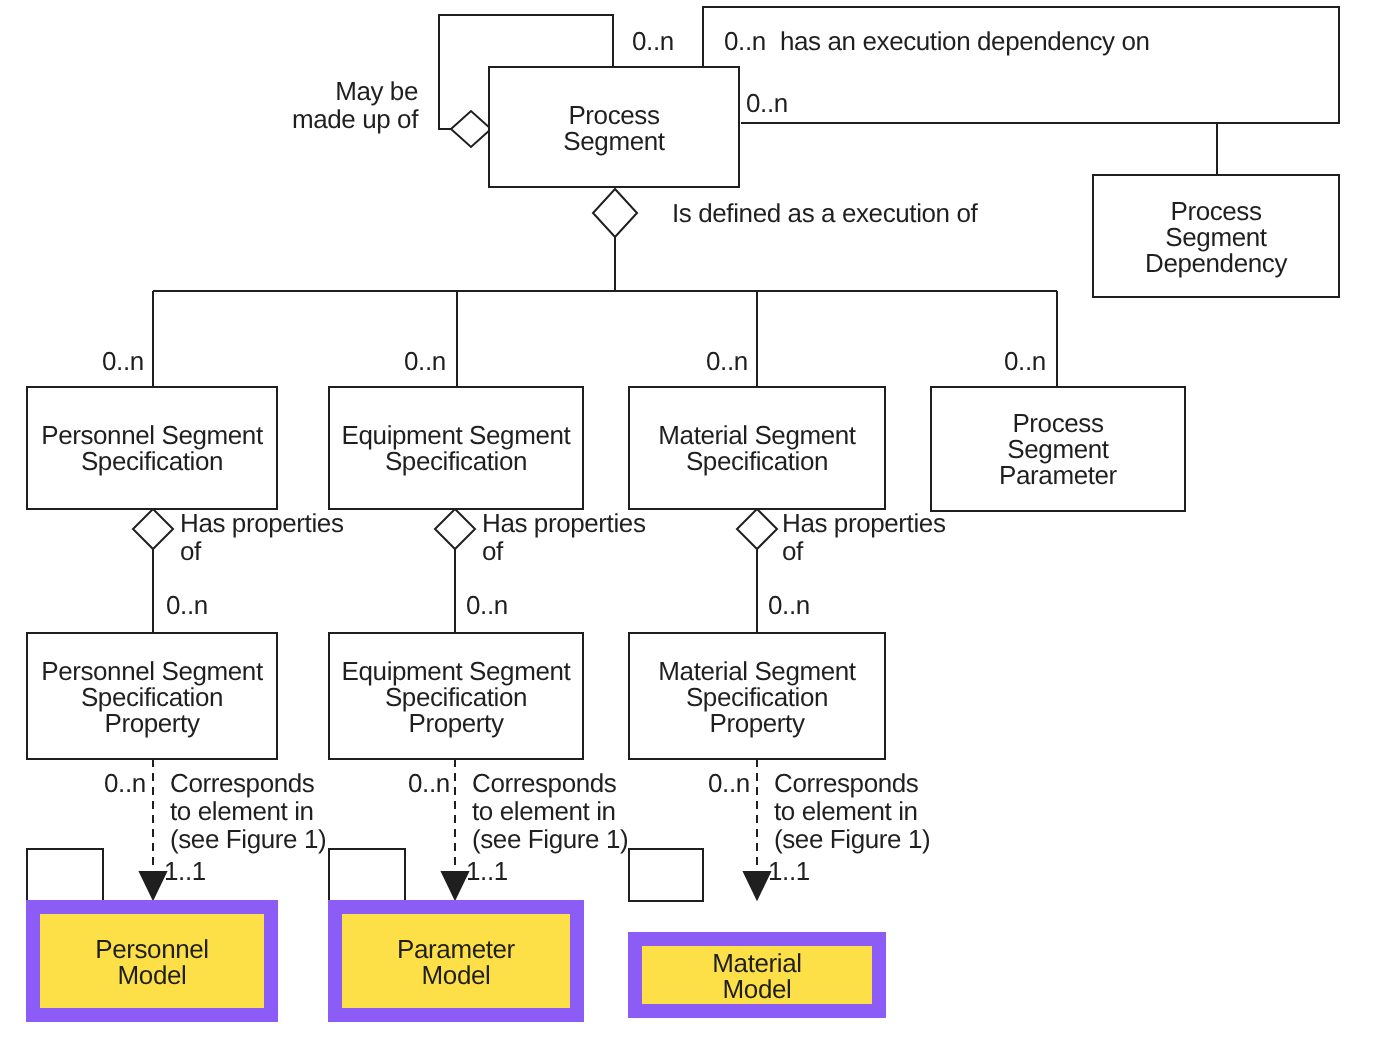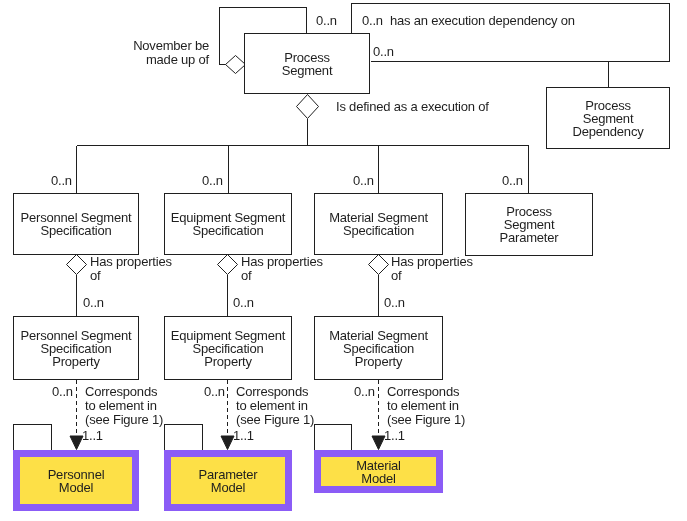--- a/index.html
+++ b/index.html
@@ -115,24 +115,24 @@
     <div class="comp"></div>
   </div>
 
   <div class="pkg-tab" style="left:13px;top:424px;width:39px;height:27px;"></div>
   <div class="pkg-body" style="left:13px;top:450px;width:126px;height:61px;">Personnel
 Model</div>
   <div class="pkg-tab" style="left:164px;top:424px;width:39px;height:27px;"></div>
   <div class="pkg-body" style="left:164px;top:450px;width:128px;height:61px;">Parameter
 Model</div>
   <div class="pkg-tab" style="left:314px;top:424px;width:38px;height:27px;"></div>
-  <div class="pkg-body" style="left:314px;top:450px;width:129px;height:43px;">Material
+  <div class="pkg-body" style="left:314px;top:466px;width:129px;height:43px;">Material
 Model</div>
 
-  <div class="lbl ra" style="left:125px;top:39px;width:84px;">November be
+  <div class="lbl ra" style="left:125px;top:39px;width:84px;">May be
 made up of</div>
   <div class="lbl nw" style="left:316px;top:14px;">0..n</div>
   <div class="lbl nw" style="left:362px;top:14px;">0..n</div>
   <div class="lbl nw" style="left:390px;top:14px;">has an execution dependency on</div>
   <div class="lbl nw" style="left:373px;top:45px;">0..n</div>
   <div class="lbl nw" style="left:336px;top:100px;">Is defined as a execution of</div>
 
   <div class="lbl nw" style="left:51px;top:174px;">0..n</div>
   <div class="lbl nw" style="left:202px;top:174px;">0..n</div>
   <div class="lbl nw" style="left:353px;top:174px;">0..n</div>

